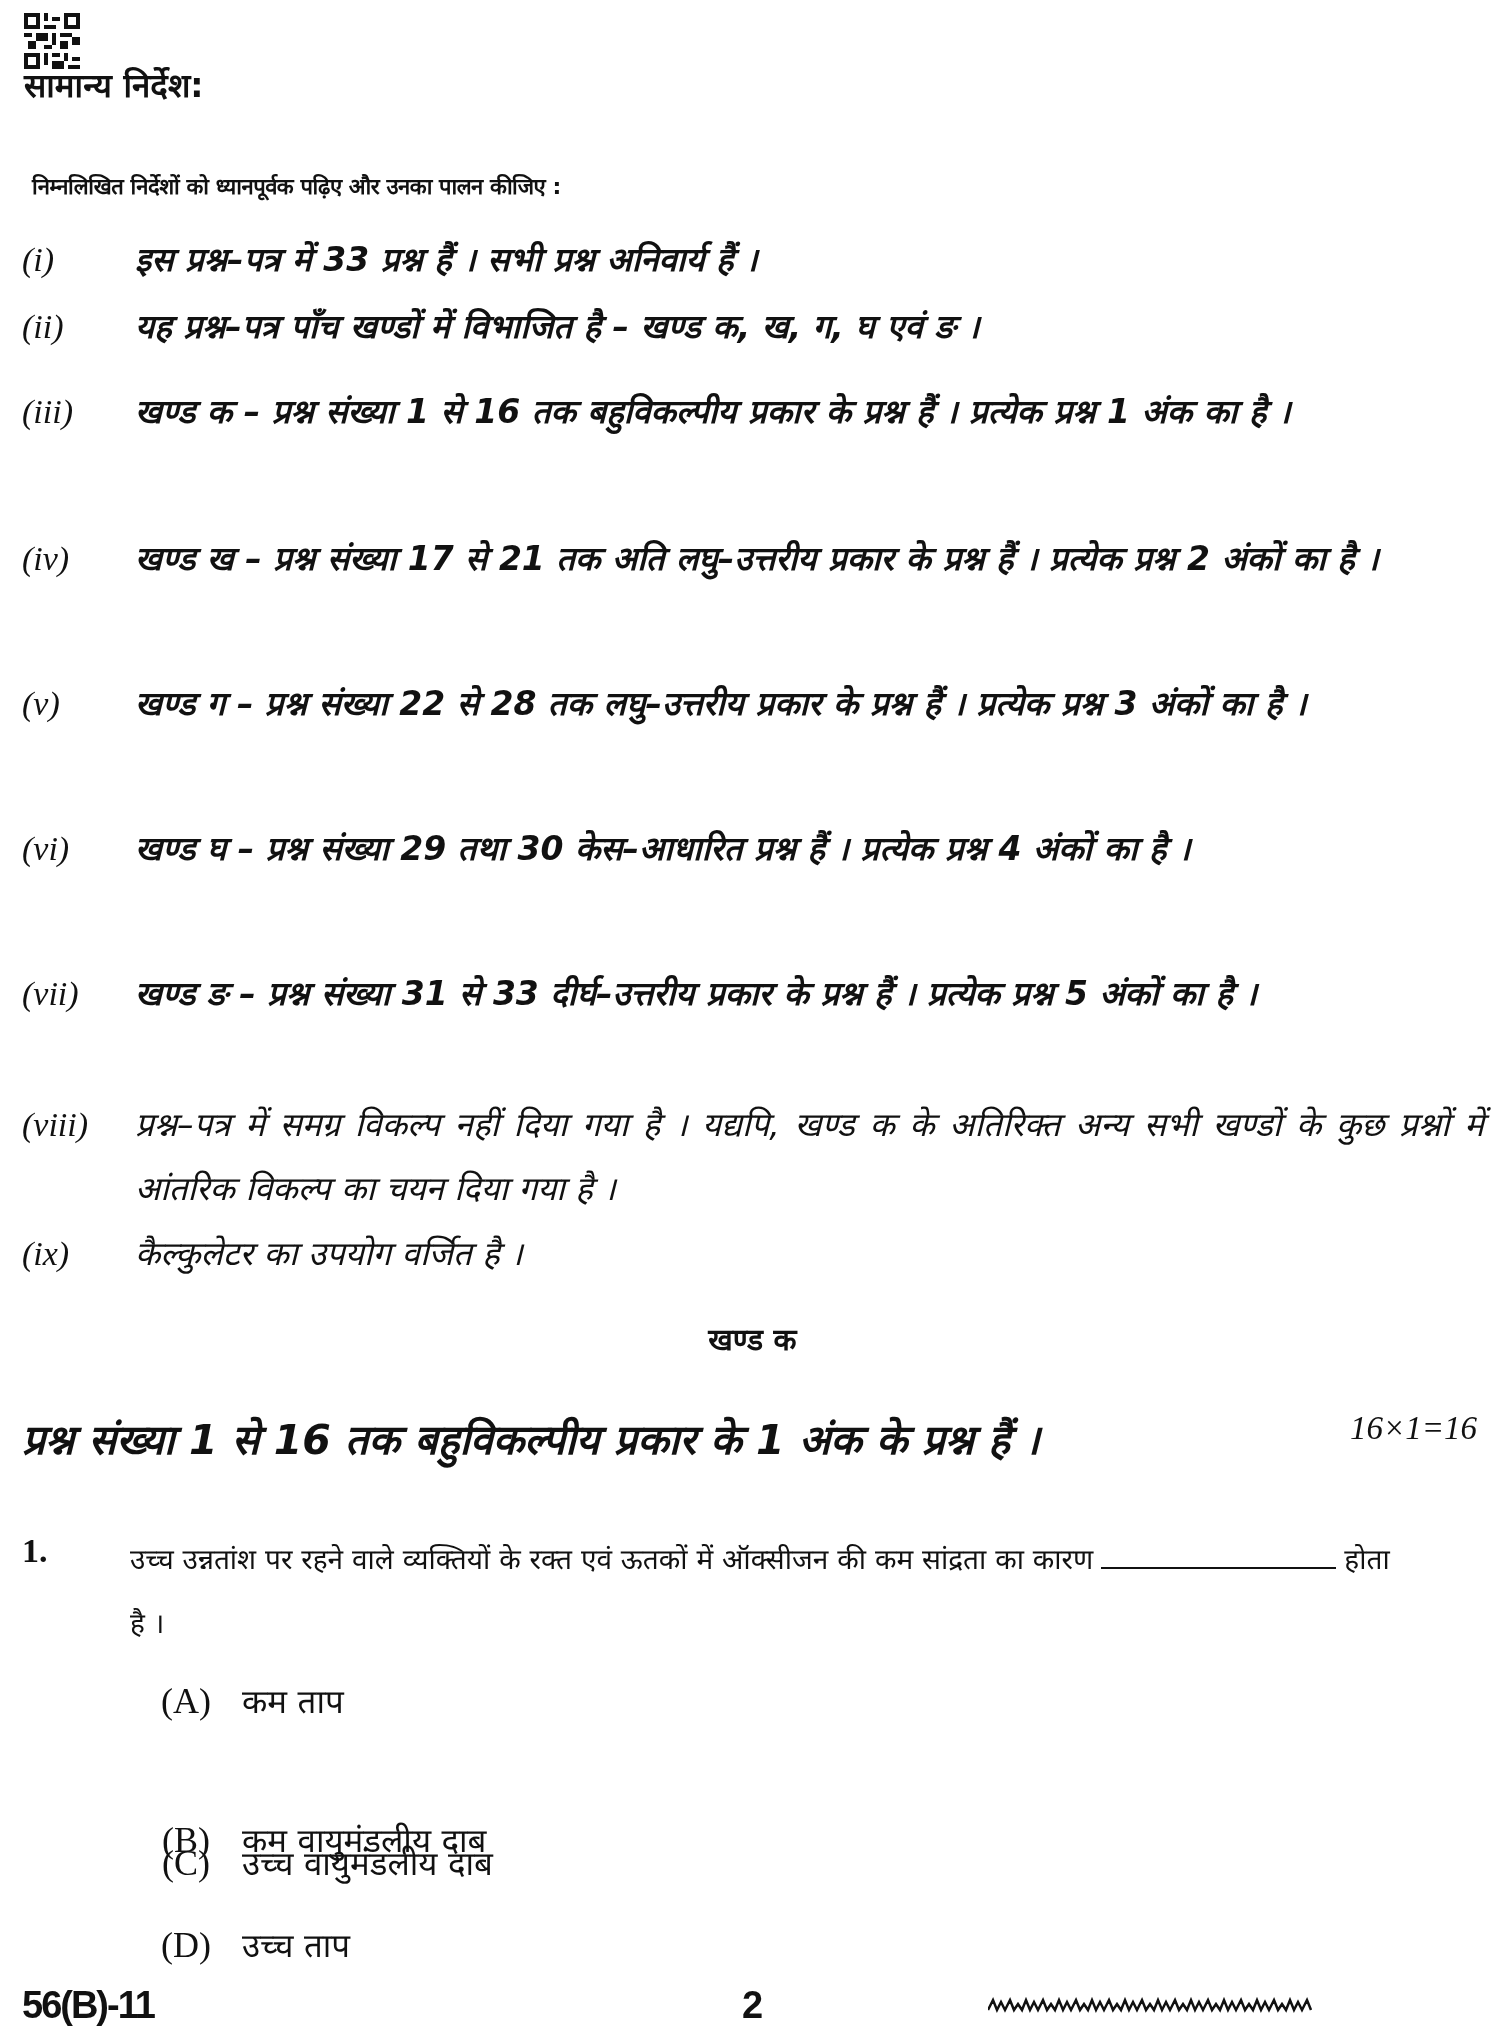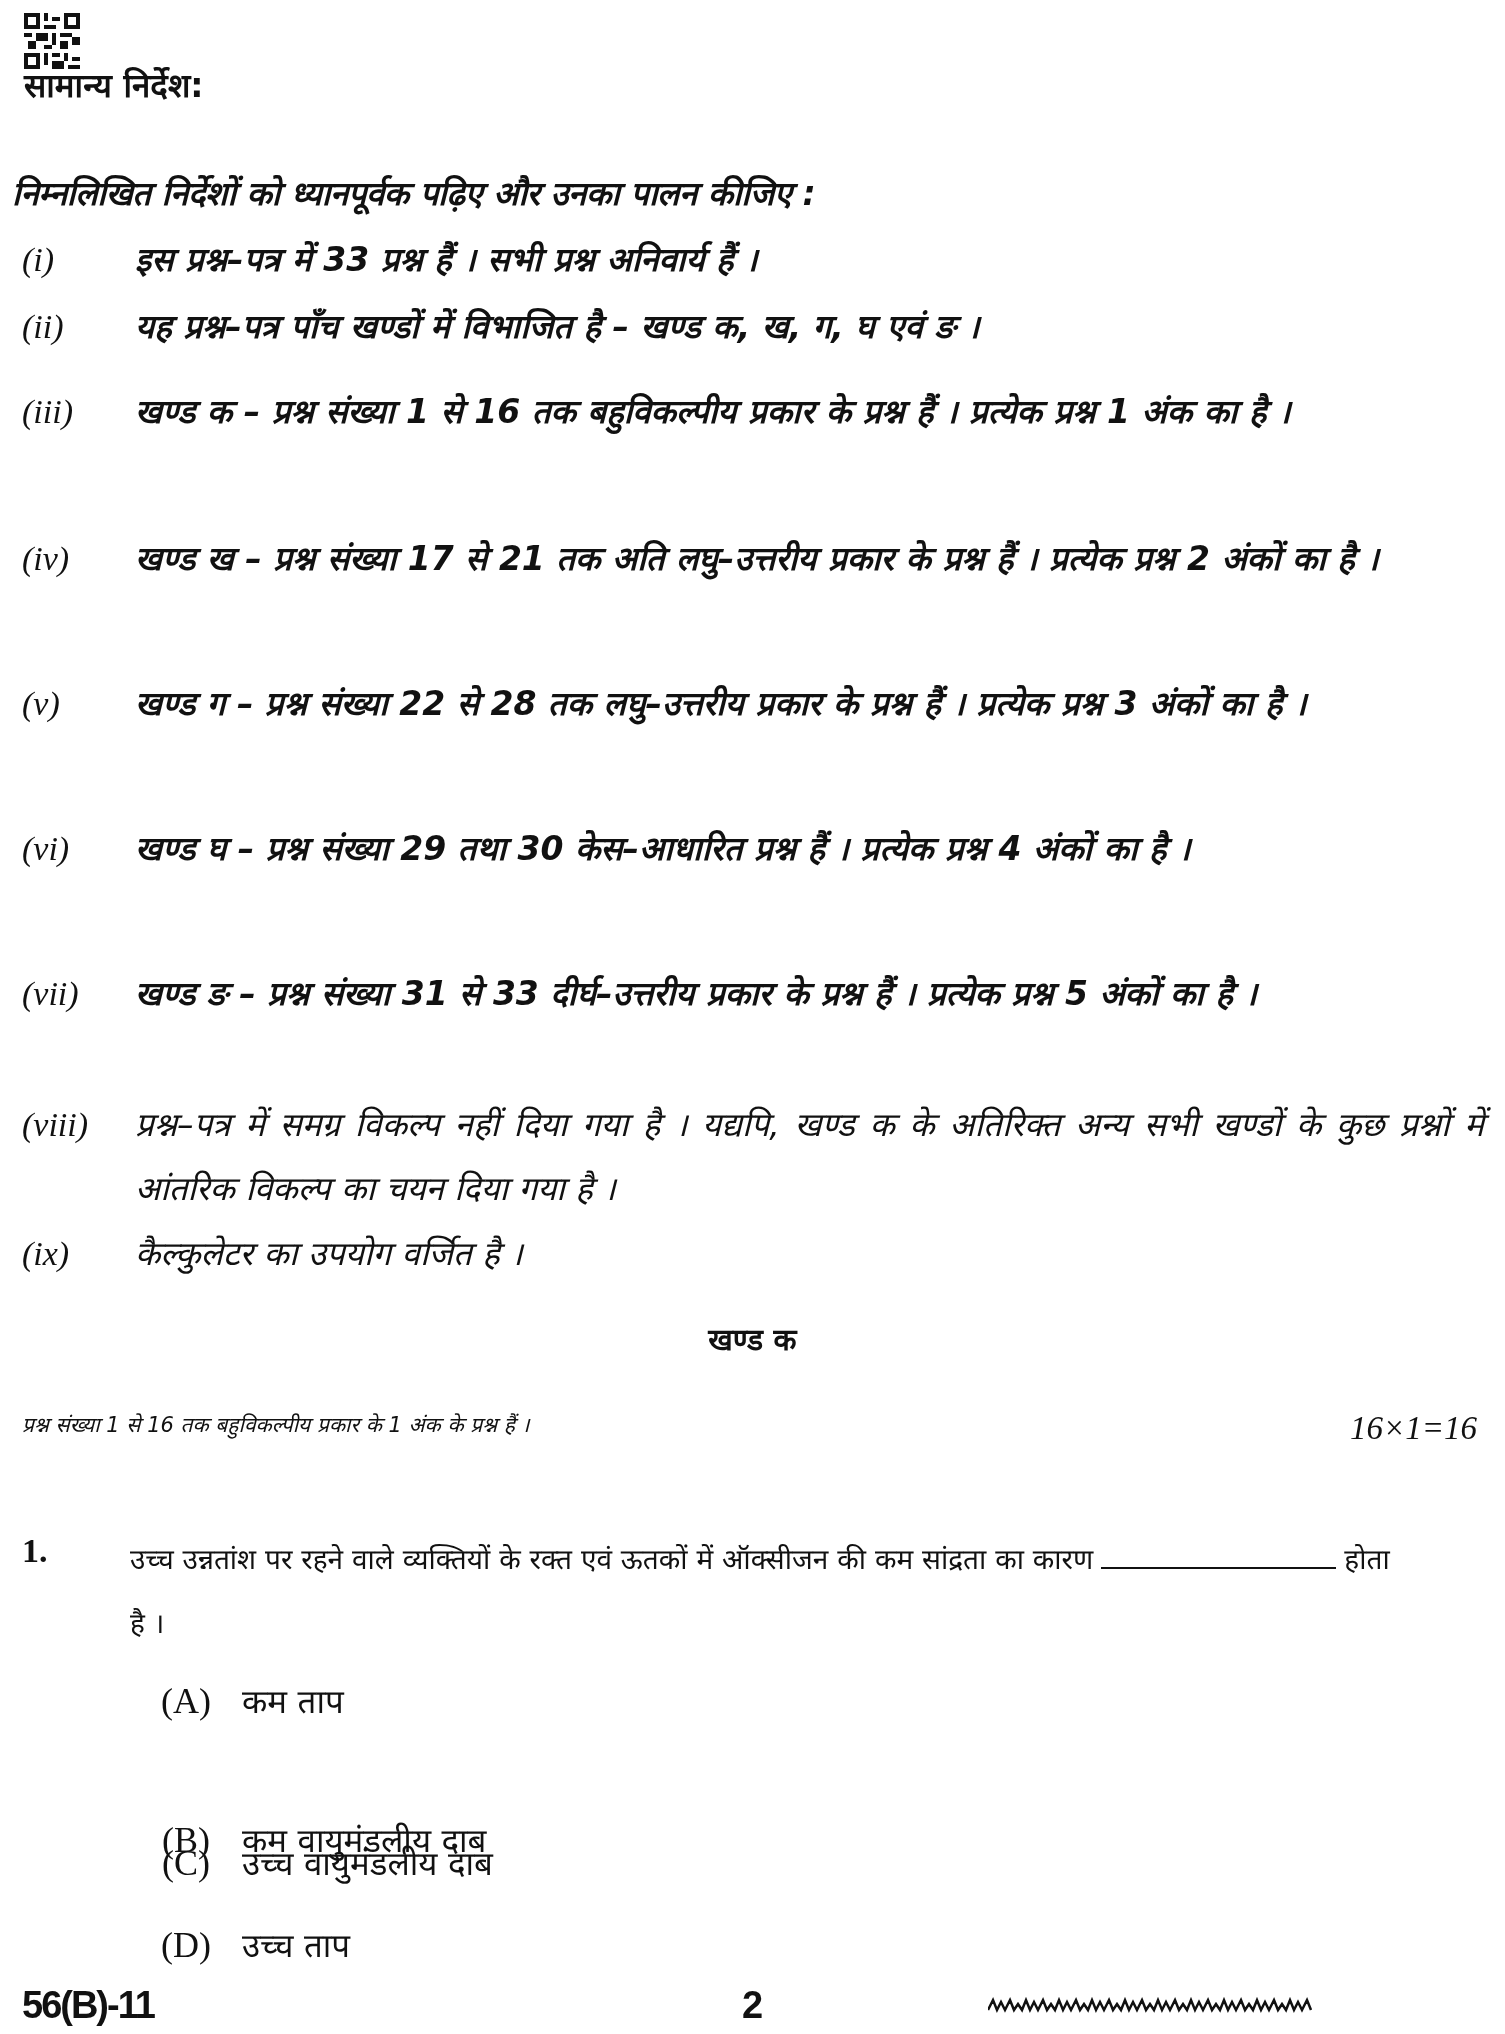--- a/index.html
+++ b/index.html
@@ -23,24 +23,23 @@
       height: 56px;
     }
     .abs { position: absolute; }
     .heading {
       left: 24px;
       top: 62px;
       font-size: 33px;
       font-weight: bold;
     }
     .intro {
-      left: 12px;
+      left: 32px;
       top: 170px;
-      font-size: 33px;
-      font-style: italic;
+      font-size: 22px;
       font-weight: bold;
       letter-spacing: -0.5px;
     }
     .inst {
       position: absolute;
       left: 22px;
       width: 1462px;
       font-size: 33px;
       font-style: italic;
       line-height: 64px;
@@ -64,23 +63,23 @@
       left: 0;
       width: 1505px;
       top: 1318px;
       text-align: center;
       font-size: 30px;
       font-weight: bold;
     }
     .mcq-intro {
       left: 22px;
       top: 1410px;
-      font-size: 21px;
-      font-style: italic;
-      font-weight: normal;
+      font-size: 41px;
+      font-style: italic;
+      font-weight: bold;
     }
     .mcq-marks {
       right: 28px;
       top: 1410px;
       font-size: 33px;
       font-style: italic;
       font-family: Liberation Serif, serif;
     }
     .q-num {
       left: 22px;

